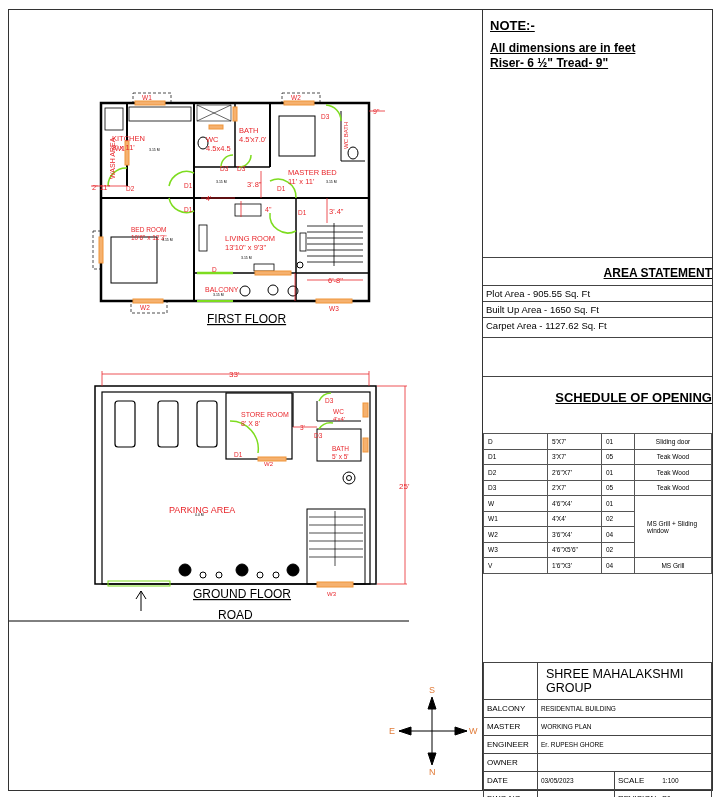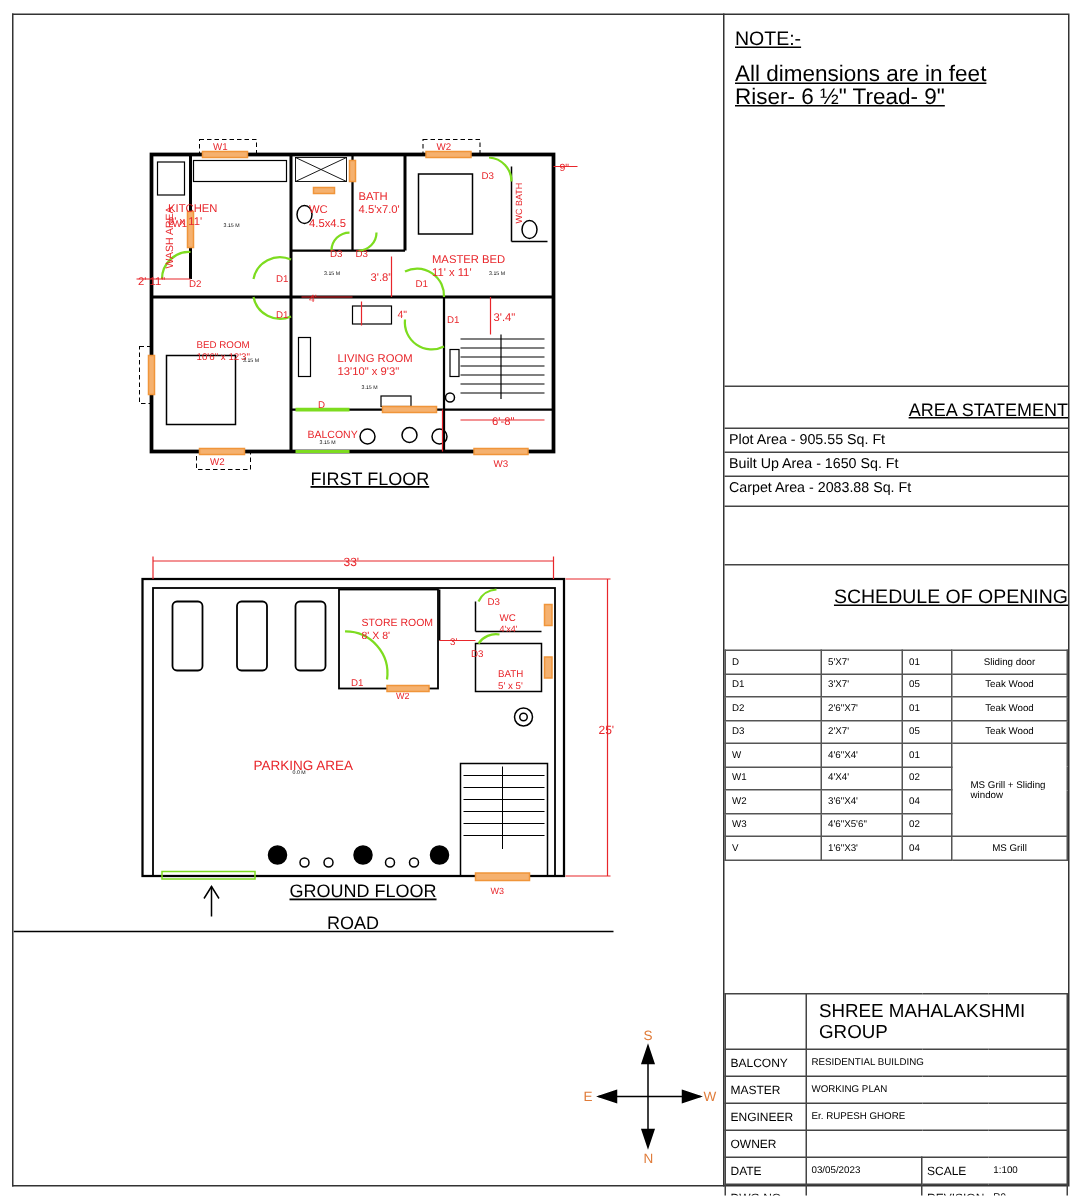--- a/index.html
+++ b/index.html
@@ -1,22 +1,22 @@
 <!DOCTYPE html>
 <html><head>
 <meta charset="utf-8">
 <style>
   html, body { margin:0; padding:0; background:#fff; }
   body { width:717px; height:797px; position:relative; overflow:hidden; font-family:"Liberation Sans", sans-serif; color:#000; }
   .sheet { position:absolute; left:8px; top:9px; width:474px; height:780px; border-left:1px solid #333; border-top:1px solid #333; border-bottom:1px solid #333; }
   .panel { position:absolute; left:482px; top:9px; width:229px; height:780px; border:1px solid #333; }
   .blk { position:absolute; left:0; width:229px; border-bottom:1px solid #444; }
-  .u { text-decoration:underline; }
+  .u { text-decoration:underline;font-weight:bold; }
   .note-title { position:absolute; left:7px; top:8px; font-size:13px; }
-  .note-line { position:absolute; left:7px; font-size:15px; }
+  .note-line { position:absolute; left:7px; font-size:12px; }
   .area-title { position:absolute; left:0; width:229px; text-align:right; top:8px; font-size:12px; }
   .area-row { position:absolute; left:0; width:229px; height:21px; border-top:1px solid #444; font-size:9.5px; padding-left:3px; line-height:15px; box-sizing:border-box; }
   table.sched { position:absolute; left:0; top:56px; width:229px; border-collapse:collapse; font-size:6.5px; }
   table.sched td { border:1px solid #555; height:14.5px; padding:0 4px; }
   table.tb { position:absolute; left:0; top:0; width:229px; border-collapse:collapse; }
   table.tb td { border:1px solid #444; height:17px; padding:0 3px; font-size:8px; }
   svg text { font-family:"Liberation Sans", sans-serif; }
 </style>
 </head>
 <body>
@@ -261,21 +261,21 @@
 <div class="panel">
   <div class="blk" style="top:0;height:247px">
     <div class="note-title u">NOTE:-</div>
     <div class="note-line u" style="top:31px">All dimensions are in feet</div>
     <div class="note-line u" style="top:46px">Riser- 6 ½"     Tread- 9"</div>
   </div>
   <div class="blk" style="top:248px;height:118px">
     <div class="area-title u">AREA STATEMENT</div>
     <div class="area-row" style="top:27px">Plot Area - 905.55 Sq. Ft</div>
     <div class="area-row" style="top:43px">Built Up Area - 1650 Sq. Ft</div>
-    <div class="area-row" style="top:59px;border-bottom:1px solid #444">Carpet Area - 2083.88 Sq. Ft</div>
+    <div class="area-row" style="top:59px;border-bottom:1px solid #444">Carpet Area - 1127.62 Sq. Ft</div>
   </div>
   <div class="blk" style="top:367px;height:285px;border-bottom:none">
     <div class="area-title u" style="top:13px;font-size:13px">SCHEDULE OF OPENING</div>
     <table class="sched">
       <tbody>
           <tr>
             <td style="width:55px">D</td>
             <td style="width:45px">5'X7'</td>
             <td style="width:24px">01</td>
             <td style="text-align:center">Sliding door</td>

